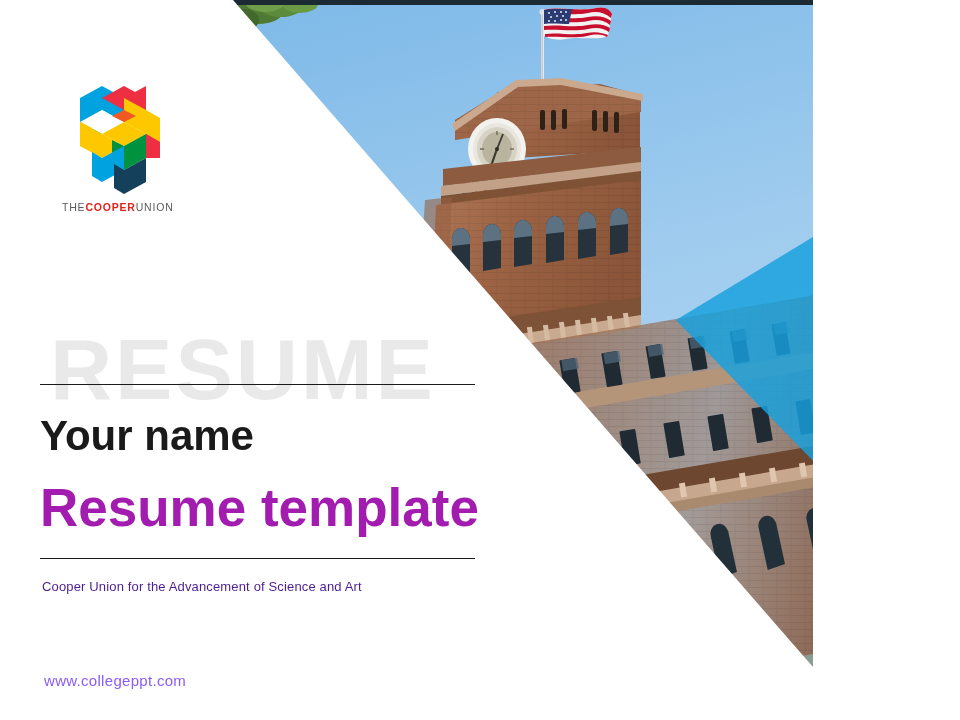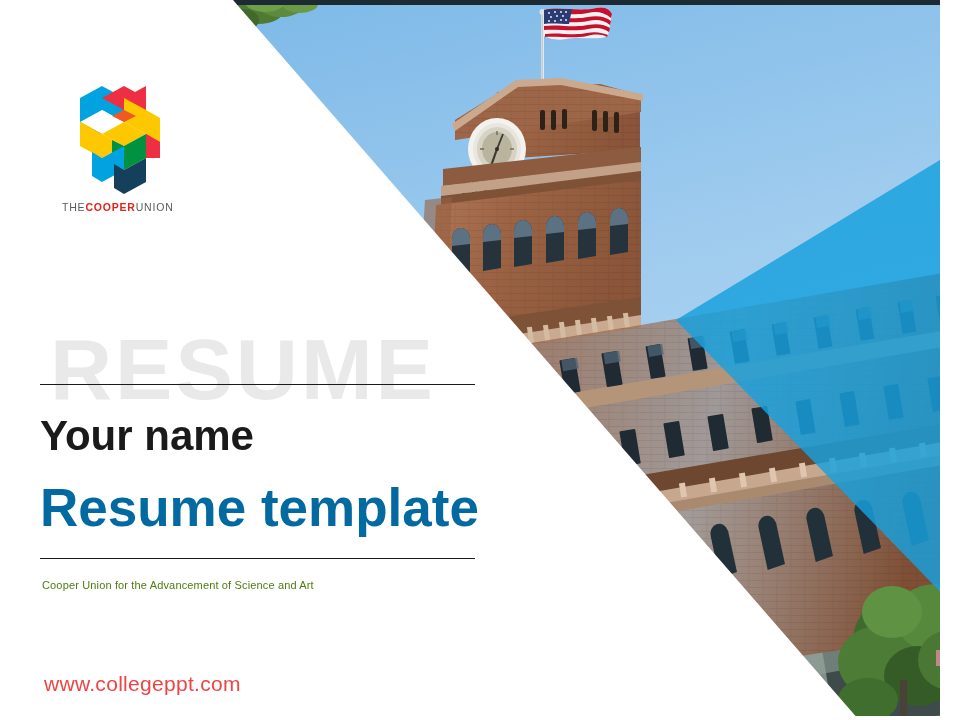--- a/index.html
+++ b/index.html
@@ -9,21 +9,21 @@
   }
   body {
     width: 960px;
     height: 720px;
     overflow: hidden;
     font-family: "Liberation Sans", sans-serif;
   }
 
   #slide {
     position: relative;
-    width: 940px;
+    width: 813px;
     height: 720px;
     background: #ffffff;
     overflow: hidden;
   }
 
   
   #artwork {
     position: absolute;
     top: 0;
     left: 0;
@@ -115,42 +115,42 @@
     line-height: 1.06;
     white-space: nowrap;
   }
 
   #subtitle-line {
     position: absolute;
     left: 0px;
     top: 154px;
     font-size: 53px;
     font-weight: bold;
-    color: #0369a1;
+    color: #a21caf;
     line-height: 1.06;
     white-space: nowrap;
   }
 
   #org-line {
     position: absolute;
     left: 2px;
     top: 253px;
-    font-size: 11px;
-    color: #4d7c0f;
+    font-size: 13px;
+    color: #4c1d95;
     letter-spacing: 0.15px;
     white-space: nowrap;
   }
 
   
   #footer-url {
     position: absolute;
     left: 44px;
     top: 672px;
-    font-size: 21px;
-    color: #ef4444;
+    font-size: 15px;
+    color: #8b5cf6;
     letter-spacing: 0.3px;
     white-space: nowrap;
   }
 </style>
 </head>
 <body>
 
 <div id="slide">
 
   <div id="artwork">

